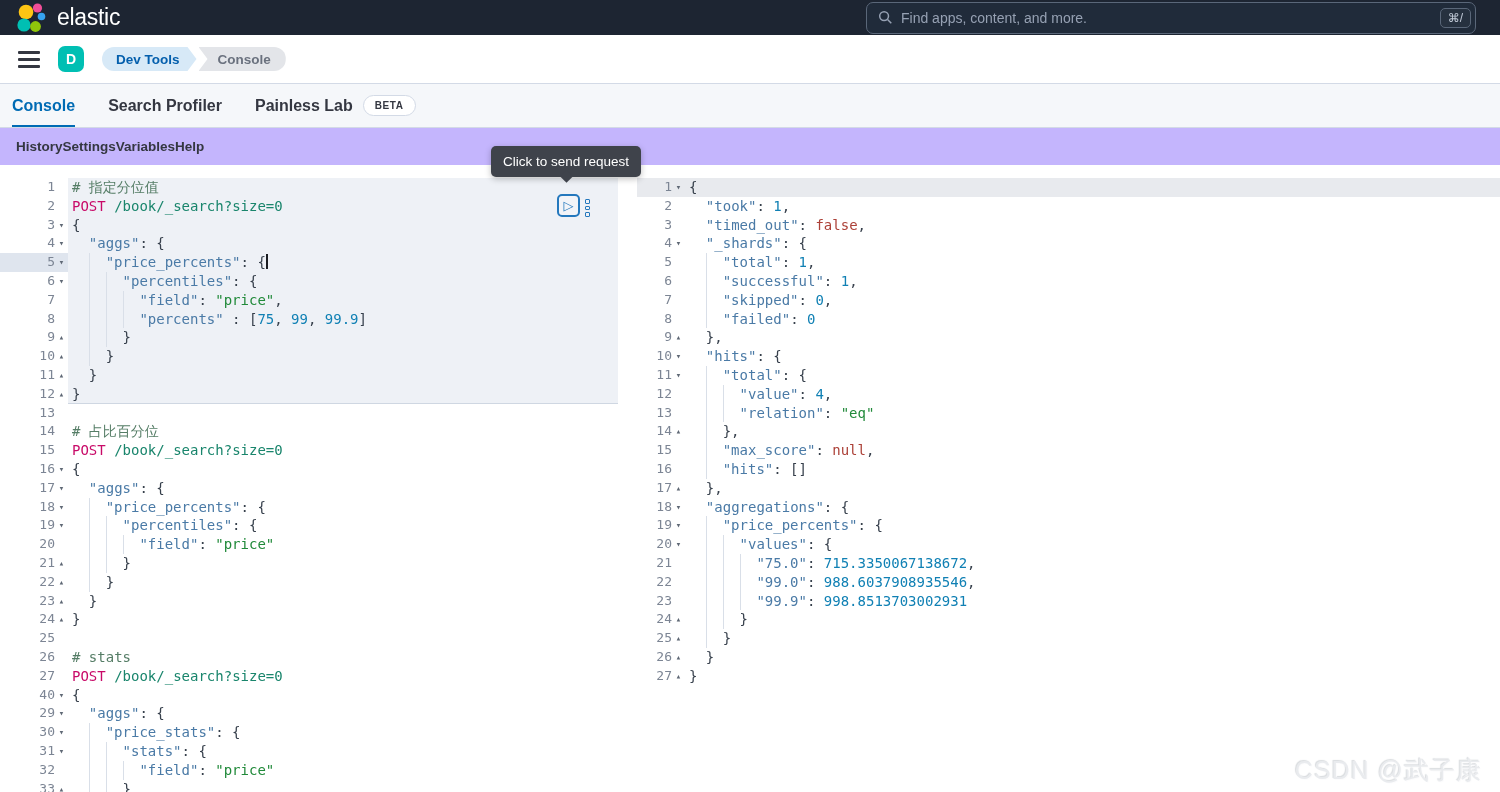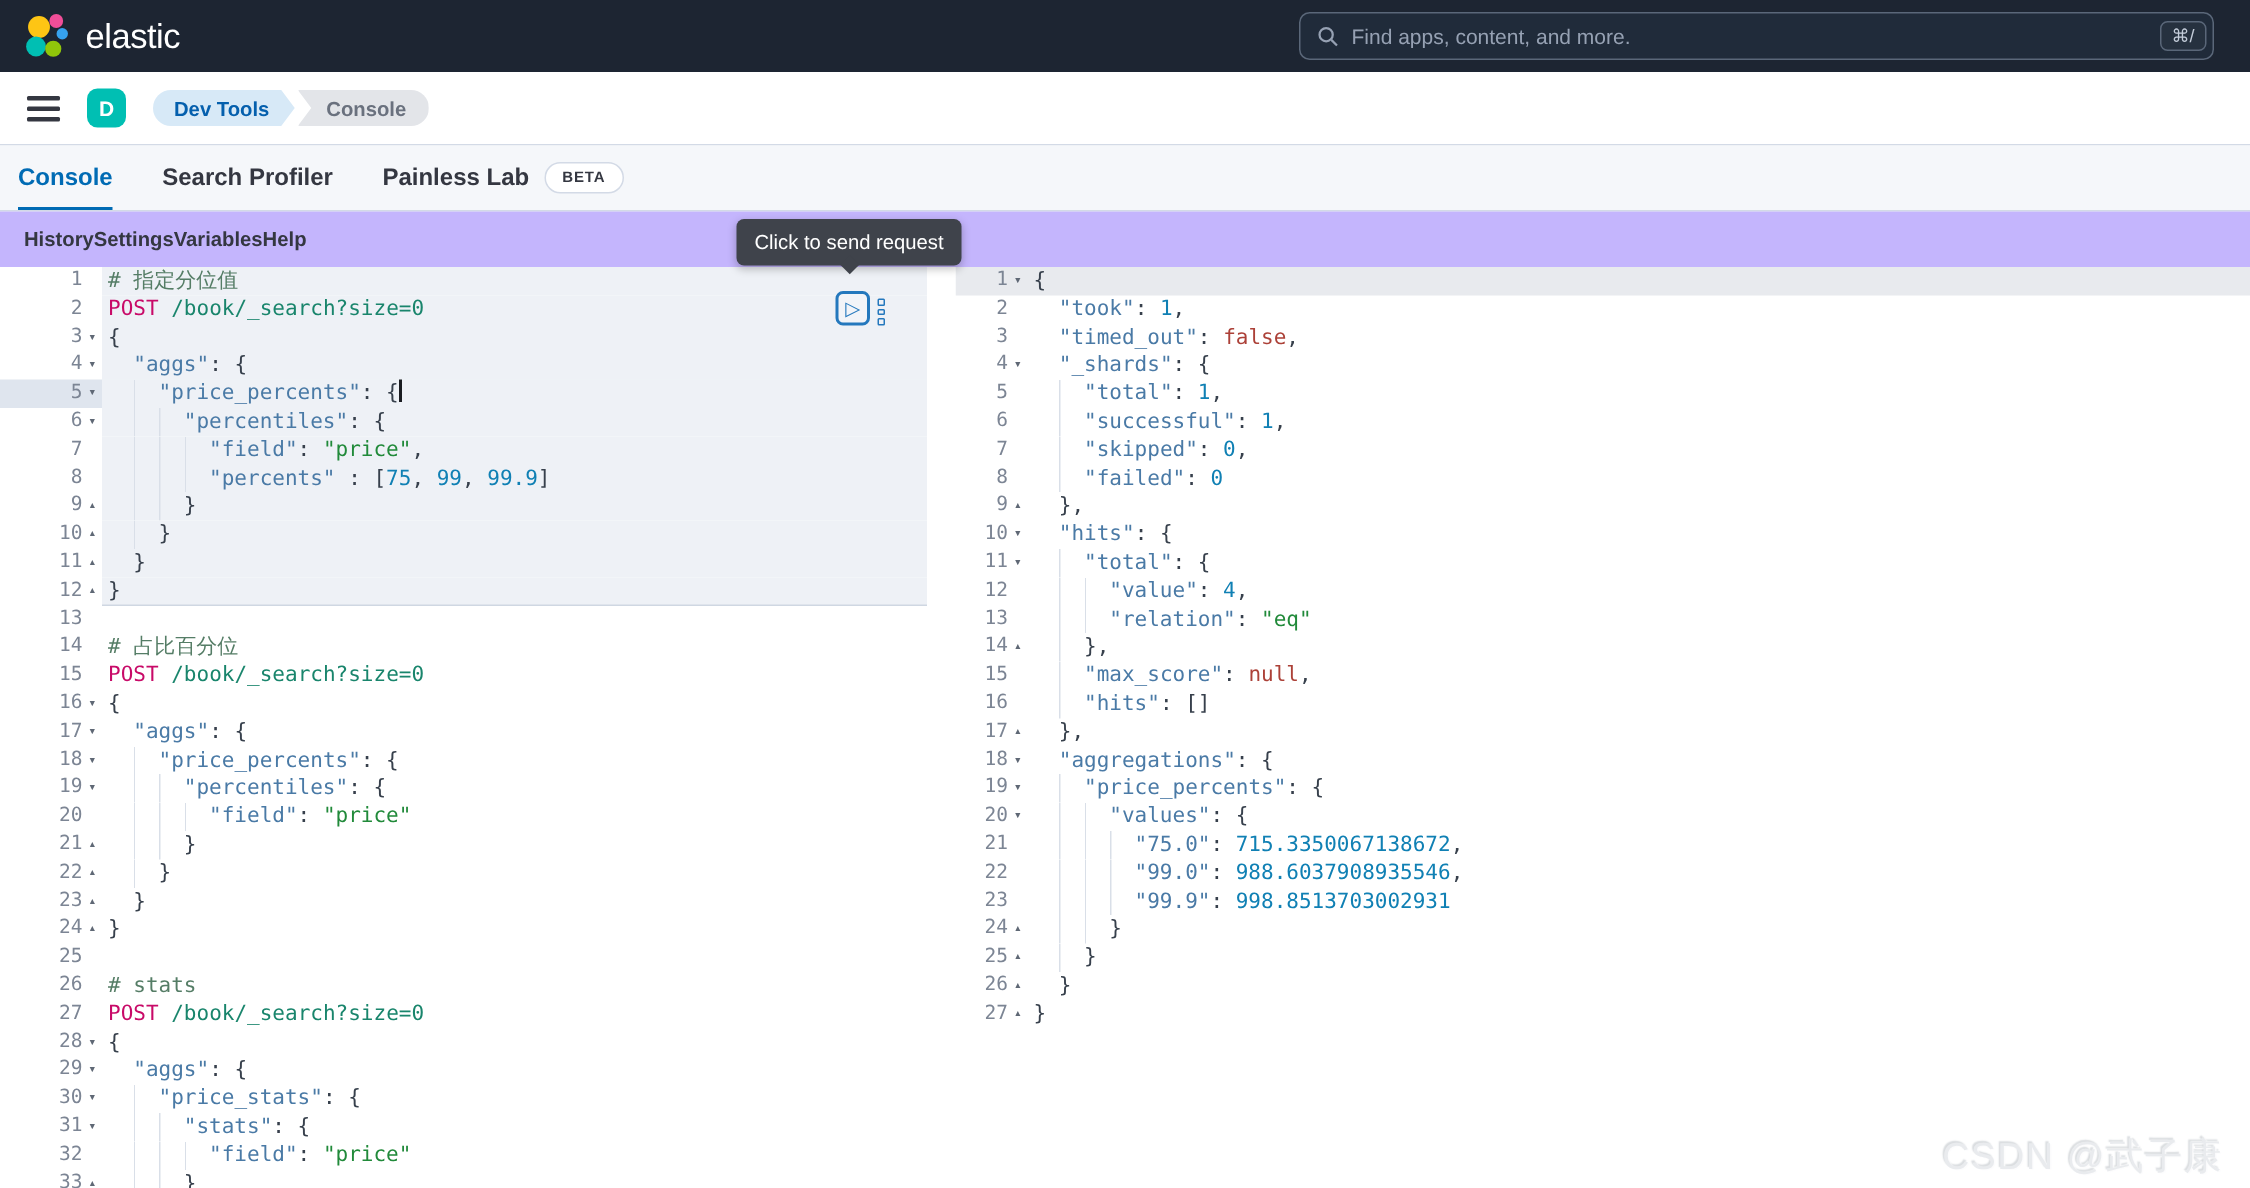--- a/index.html
+++ b/index.html
@@ -1,20 +1,20 @@
 <!DOCTYPE html>
 <html><head>
 <meta charset="utf-8">
 <style>
   * { margin:0; padding:0; box-sizing:border-box; }
   html,body { width:1500px; height:792px; overflow:hidden; background:#fff; }
   .app { position:relative; width:1500px; height:792px; font-family:"Liberation Sans",sans-serif; background:#fff; }
 
   
-  .hdr { height:48px; background:#1d2532; display:flex; align-items:center; padding:0 24px 0 14px; }
+  .hdr { height:35px; background:#1d2532; display:flex; align-items:center; padding:0 24px 0 14px; }
   .logo { width:34px; height:34px; margin-right:9px; }
   .logo-text { color:#fff; font-size:23px; font-weight:500; letter-spacing:-.3px; }
   .search { margin-left:auto; width:610px; height:32px; border:1px solid #5a6779; border-radius:7px;
             background:#202b3a; display:flex; align-items:center; padding:0 4px 0 11px; }
   .search input { flex:1; background:transparent; border:0; outline:0; color:#cdd5e0; font-size:14px;
             font-family:"Liberation Sans",sans-serif; margin-left:8px; }
   .search input::placeholder { color:#96a1b3; }
   .kbd { border:1px solid #5a6779; border-radius:5px; background:#26313f; color:#c3ccd9;
          font-size:12px; padding:3px 7px; line-height:1; }
 
@@ -328,21 +328,21 @@
         </div>
         <div class="row">
           <span class="gut">
             <span class="num">27</span>
             <span class="fold"></span>
           </span>
           <span class="code"><span class="tk-m">POST</span><span class="tk-u"> /book/_search?size=0</span></span>
         </div>
         <div class="row">
           <span class="gut">
-            <span class="num">28</span>
+            <span class="num">40</span>
             <span class="fold">▾</span>
           </span>
           <span class="code"><span class="tk-p">{</span></span>
         </div>
         <div class="row">
           <span class="gut">
             <span class="num">29</span>
             <span class="fold">▾</span>
           </span>
           <span class="code"><span class="ind"></span><span class="tk-k">"aggs"</span><span class="tk-p">: {</span></span>

